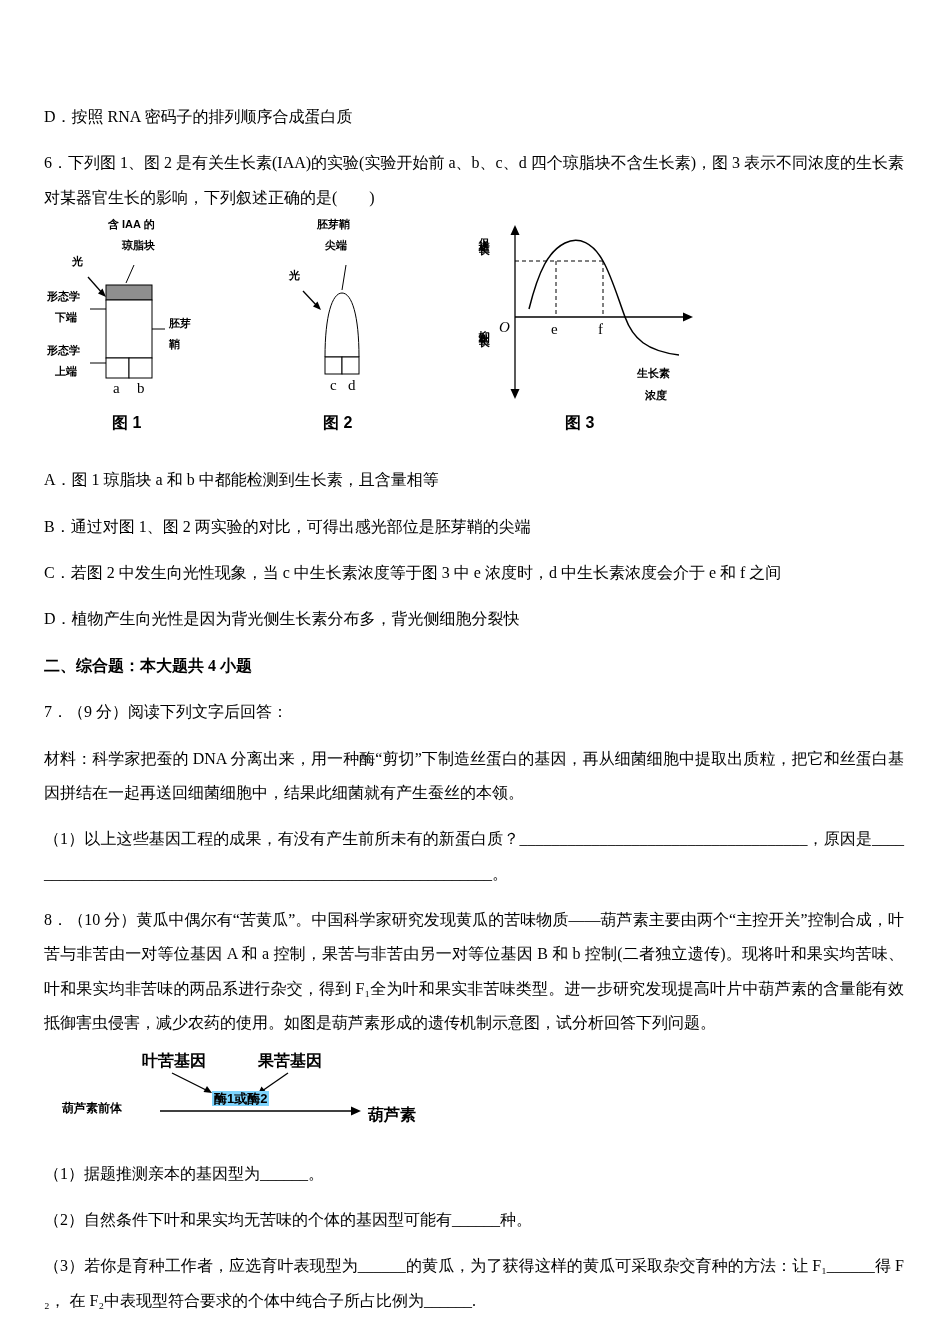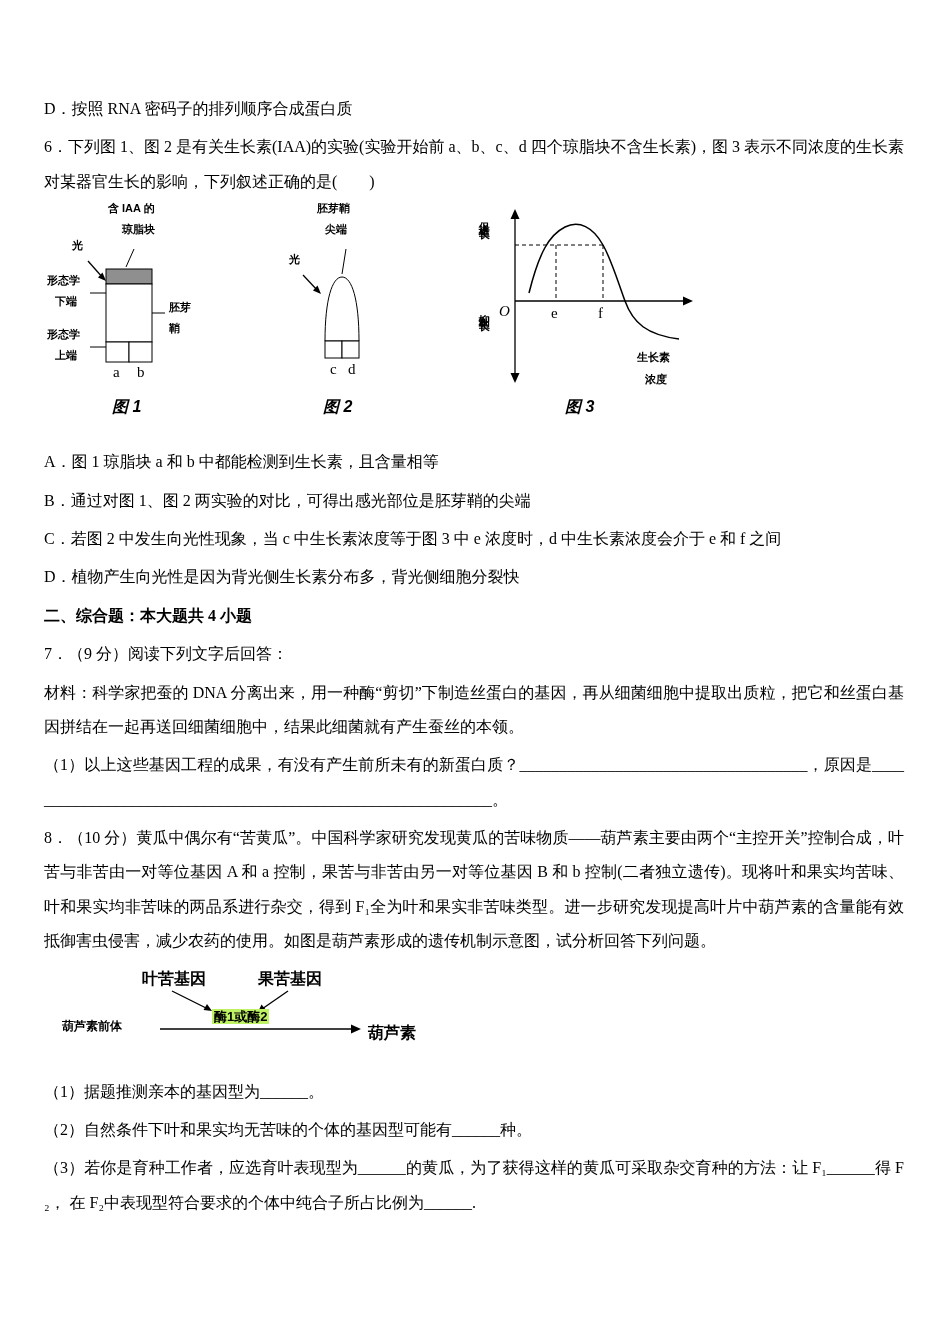--- a/index.html
+++ b/index.html
@@ -6,21 +6,21 @@
   html,body { background:#fff; }
   body {
     width:950px; height:1344px;
     font-family:"Liberation Serif","DejaVu Serif",serif;
     color:#000; overflow:hidden;
   }
   .page { padding:88px 46px 30px 44px; }
   p.t {
     font-size:16px; line-height:2.15;
     text-align:justify; word-break:break-all;
-    margin:4px 0 4px 0;
+    margin:12px 0 4px 0;
   }
   p.section { font-weight:bold; }
   
   .figrow {
     position:relative; display:flex; align-items:flex-start;
     margin:6px 0 10px 2px; height:230px;
   }
   .fig { position:relative; height:228px; flex:0 0 auto; }
   .fig1 { width:215px; }
   .fig2 { width:130px; margin-left:28px; }
@@ -31,21 +31,21 @@
   }
   .slabel {
     position:absolute; font-family:"Liberation Serif","DejaVu Serif",serif;
     font-size:15px; line-height:1.1; white-space:nowrap;
   }
   .vtext {
     writing-mode:vertical-rl; text-orientation:upright; letter-spacing:2px;
   }
   .fcap {
     position:absolute; font-family:"Liberation Sans","DejaVu Sans",sans-serif;
-    font-weight:bold; font-size:16px; white-space:nowrap;font-style:italic;
+    font-weight:bold; font-size:16px; white-space:nowrap;
   }
   svg { position:absolute; left:0; top:0; }
   
   .q8fig {
     position:relative; width:440px; height:92px;
     margin:10px 0 14px 18px;
   }
 </style>
 </head>
 <body>
@@ -142,21 +142,21 @@
     <svg width="440" height="92" viewBox="0 0 440 92">
       <line x1="110" y1="22" x2="146" y2="40" stroke="#000" stroke-width="1.3"></line>
       <polygon points="150,42 141.5,41 145,35" fill="#000"></polygon>
       <line x1="226" y1="22" x2="200" y2="40" stroke="#000" stroke-width="1.3"></line>
       <polygon points="196,43 199.5,35.5 204.5,41.5" fill="#000"></polygon>
       <line x1="98" y1="60" x2="292" y2="60" stroke="#000" stroke-width="1.3"></line>
       <polygon points="299,60 289,55.5 289,64.5" fill="#000"></polygon>
     </svg>
     <span class="flabel" style="left:80px;  top:0px;  font-size:16px;">叶苦基因</span>
     <span class="flabel" style="left:196px; top:0px;  font-size:16px;font-family:Liberation Serif, serif;">果苦基因</span>
-    <span class="flabel" style="left:150px; top:40px; font-size:13px; background:#bef264; padding:0 2px;">酶1或酶2</span>
+    <span class="flabel" style="left:150px; top:40px; font-size:13px; background:#7dd3fc; padding:0 2px;">酶1或酶2</span>
     <span class="flabel" style="left:0px;   top:50px; font-size:12px;">葫芦素前体</span>
     <span class="flabel" style="left:306px; top:54px; font-size:16px;">葫芦素</span>
   </div>
 
   <p class="t">（1）据题推测亲本的基因型为______。</p>
   <p class="t">（2）自然条件下叶和果实均无苦味的个体的基因型可能有______种。</p>
   <p class="t">（3）若你是育种工作者，应选育叶表现型为______的黄瓜，为了获得这样的黄瓜可采取杂交育种的方法：让 F₁______得 F₂，  在 F₂中表现型符合要求的个体中纯合子所占比例为______.</p>
 
 </div>
 

